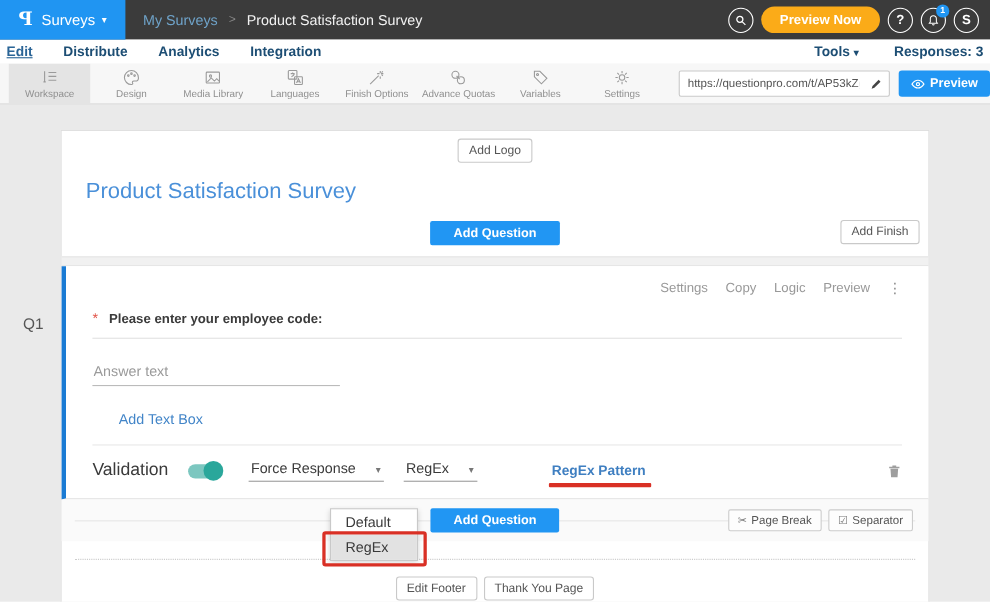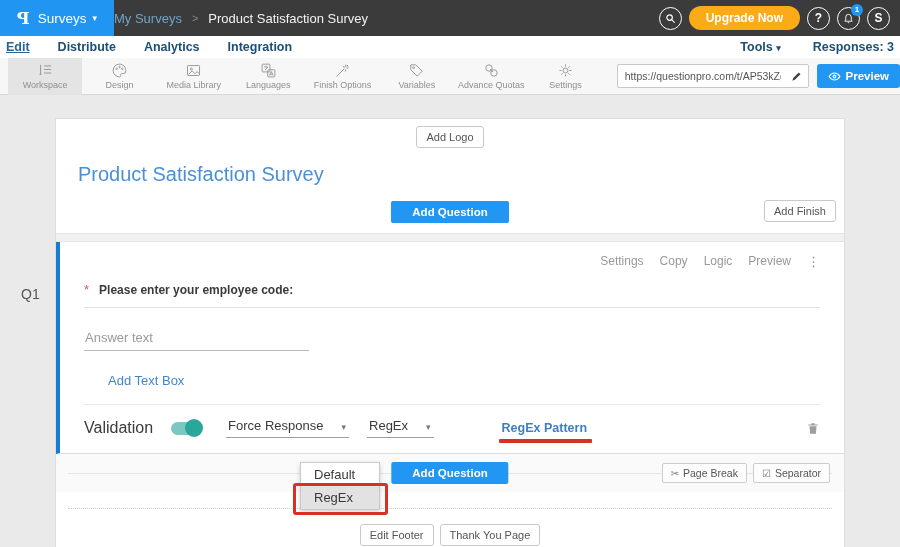--- a/index.html
+++ b/index.html
@@ -5,21 +5,21 @@
   * { margin:0; padding:0; box-sizing:border-box; }
   html,body { width:900px; height:547px; overflow:hidden; }
   body { font-family:"Liberation Sans", sans-serif; background:#eaeaea; font-size:13px; color:#333; }
 
   
   .topbar { height:36px; background:#3b3b3b; display:flex; align-items:center; }
   .logo-block { width:114px; height:36px; background:#2095f2; display:flex; align-items:center; justify-content:center; gap:8px; cursor:pointer; }
   .logo-glyph { color:#fff; font-size:17px; font-weight:bold; transform:scaleX(-1); font-family:"DejaVu Serif", serif; }
   .product-menu { color:#fff; font-size:13.5px; display:flex; align-items:center; gap:6px; }
   .caret { font-size:9px; line-height:1; }
-  .breadcrumb { display:flex; align-items:center; gap:10px; font-size:13px; }
+  .breadcrumb { display:flex; align-items:center; gap:10px; margin-left:16px; font-size:13px; }
   .bc-parent { color:#6fa3c9; cursor:pointer; }
   .bc-sep { color:#8a8a8a; font-size:11px; }
   .bc-current { color:#f2f2f2; }
   .topbar-right { margin-left:auto; display:flex; align-items:center; gap:7px; padding-right:10px; }
   .circle-icon { width:23px; height:23px; border:1.4px solid #fff; border-radius:50%; color:#fff; display:flex; align-items:center; justify-content:center; cursor:pointer; position:relative; font-size:12px; font-weight:bold; }
   .upgrade-btn { background:#fbab18; color:#fff; border:none; border-radius:12px; padding:5px 17px; font-size:12px; font-weight:bold; font-family:inherit; cursor:pointer; }
   .badge { position:absolute; top:-4px; right:-4px; min-width:12px; height:12px; background:#2095f2; border-radius:50%; color:#fff; font-size:8px; font-weight:bold; display:flex; align-items:center; justify-content:center; }
 
   
   .navrow { height:22px; background:#fff; display:flex; align-items:center; padding:0 6px; }
@@ -110,21 +110,21 @@
     <span class="bc-sep">&gt;</span>
     <span class="bc-current">Product Satisfaction Survey</span>
   </div>
   <div class="topbar-right">
     <span class="circle-icon">
       <svg width="11" height="11" viewBox="0 0 24 24" fill="none" stroke="#fff" stroke-width="2.6">
           <circle cx="10" cy="10" r="6"></circle>
           <path d="M15 15l6 6"></path>
         </svg>
     </span>
-    <button class="upgrade-btn">Upgrade Now</button>
+    <button class="upgrade-btn">Preview Now</button>
     <span class="circle-icon">
         <span>?</span>
       </span>
     <span class="circle-icon">
       <svg width="11" height="12" viewBox="0 0 24 24" fill="none" stroke="#fff" stroke-width="2">
           <path d="M6 16v-6a6 6 0 0 1 12 0v6l2 3H4z"></path>
           <path d="M10 21a2.3 2.3 0 0 0 4 0"></path>
         </svg>
       <span class="badge">1</span>
     </span>
@@ -183,32 +183,32 @@
   </div>
   <div class="tb-item">
     <svg viewBox="0 0 24 24">
         <path d="M3.5 20.5L14.5 9.5"></path>
         <path d="M16.5 3.5v3M16.5 10.5v3M12.5 7h3M17.5 7h3M19.8 4.2l-1.6 1.6M19.8 9.8l-1.6-1.6"></path>
       </svg>
     <span class="tb-label">Finish Options</span>
   </div>
   <div class="tb-item">
     <svg viewBox="0 0 24 24">
-        <path d="M4 4h7l9 9-7 7-9-9z"></path>
-        <circle cx="8" cy="8" r="1.3"></circle>
-      </svg>
-    <span class="tb-label">Variables</span>
-  </div>
-  <div class="tb-item">
-    <svg viewBox="0 0 24 24">
         <circle cx="8.5" cy="8.5" r="4.5"></circle>
         <circle cx="15.5" cy="15.5" r="4.5"></circle>
         <path d="M10 10l4 4"></path>
       </svg>
     <span class="tb-label">Advance Quotas</span>
+  </div>
+  <div class="tb-item">
+    <svg viewBox="0 0 24 24">
+        <path d="M4 4h7l9 9-7 7-9-9z"></path>
+        <circle cx="8" cy="8" r="1.3"></circle>
+      </svg>
+    <span class="tb-label">Variables</span>
   </div>
   <div class="tb-item">
     <svg viewBox="0 0 24 24">
         <circle cx="12" cy="12" r="3.5"></circle>
         <path d="M12 3.5v3M12 17.5v3M3.5 12h3M17.5 12h3M6 6l2.1 2.1M15.9 15.9L18 18M18 6l-2.1 2.1M8.1 15.9L6 18"></path>
       </svg>
     <span class="tb-label">Settings</span>
   </div>
   <div class="url-box">
     <input type="text" value="https://questionpro.com/t/AP53kZgUI" style="">

